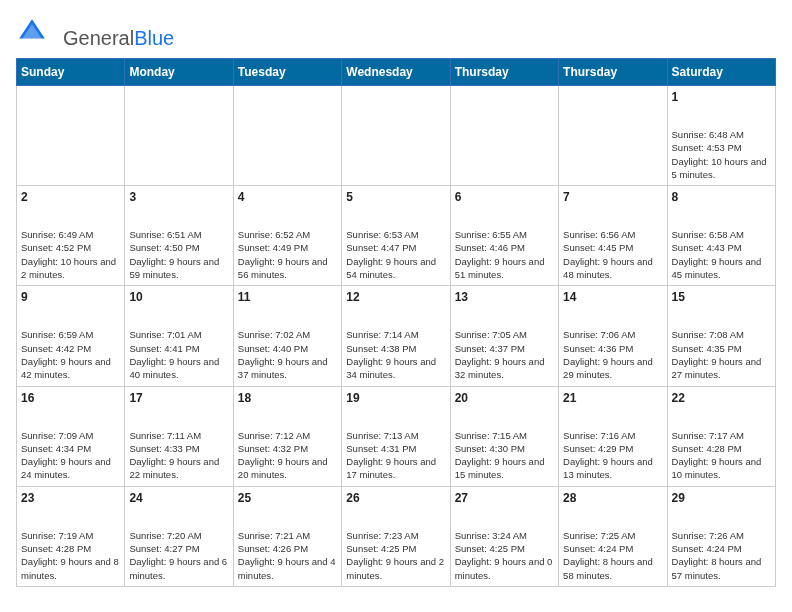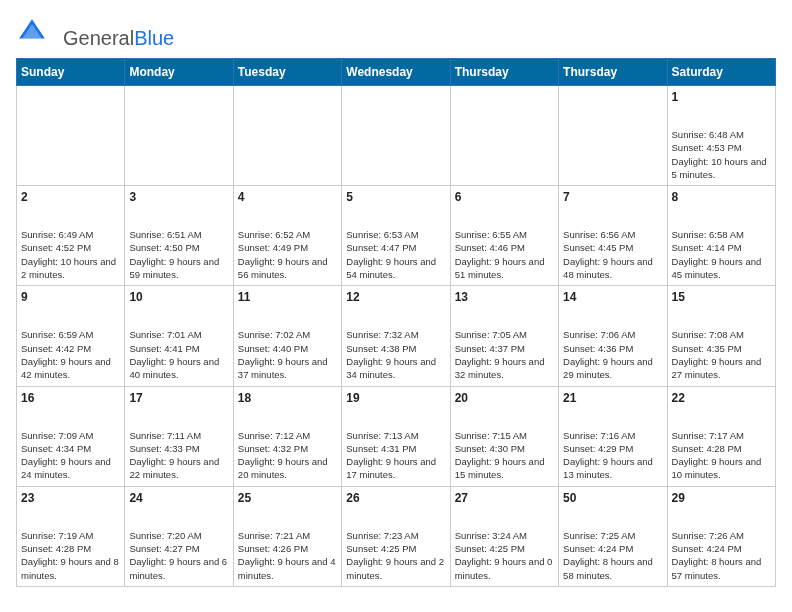--- a/index.html
+++ b/index.html
@@ -166,21 +166,21 @@
         </td>
         <td>
           <span class="day-number">7</span>
           <div class="day-info">Sunrise: 6:56 AM
 Sunset: 4:45 PM
 Daylight: 9 hours and 48 minutes.</div>
         </td>
         <td>
           <span class="day-number">8</span>
           <div class="day-info">Sunrise: 6:58 AM
-Sunset: 4:14 PM
+Sunset: 4:43 PM
 Daylight: 9 hours and 45 minutes.</div>
         </td>
       </tr>
       <tr class="week-row">
         <td>
           <span class="day-number">9</span>
           <div class="day-info">Sunrise: 6:59 AM
 Sunset: 4:42 PM
 Daylight: 9 hours and 42 minutes.</div>
         </td>
@@ -191,21 +191,21 @@
 Daylight: 9 hours and 40 minutes.</div>
         </td>
         <td>
           <span class="day-number">11</span>
           <div class="day-info">Sunrise: 7:02 AM
 Sunset: 4:40 PM
 Daylight: 9 hours and 37 minutes.</div>
         </td>
         <td>
           <span class="day-number">12</span>
-          <div class="day-info">Sunrise: 7:32 AM
+          <div class="day-info">Sunrise: 7:14 AM
 Sunset: 4:38 PM
 Daylight: 9 hours and 34 minutes.</div>
         </td>
         <td>
           <span class="day-number">13</span>
           <div class="day-info">Sunrise: 7:05 AM
 Sunset: 4:37 PM
 Daylight: 9 hours and 32 minutes.</div>
         </td>
         <td>
@@ -290,21 +290,21 @@
 Sunset: 4:25 PM
 Daylight: 9 hours and 2 minutes.</div>
         </td>
         <td>
           <span class="day-number">27</span>
           <div class="day-info">Sunrise: 3:24 AM
 Sunset: 4:25 PM
 Daylight: 9 hours and 0 minutes.</div>
         </td>
         <td>
-          <span class="day-number">50</span>
+          <span class="day-number">28</span>
           <div class="day-info">Sunrise: 7:25 AM
 Sunset: 4:24 PM
 Daylight: 8 hours and 58 minutes.</div>
         </td>
         <td>
           <span class="day-number">29</span>
           <div class="day-info">Sunrise: 7:26 AM
 Sunset: 4:24 PM
 Daylight: 8 hours and 57 minutes.</div>
         </td>

